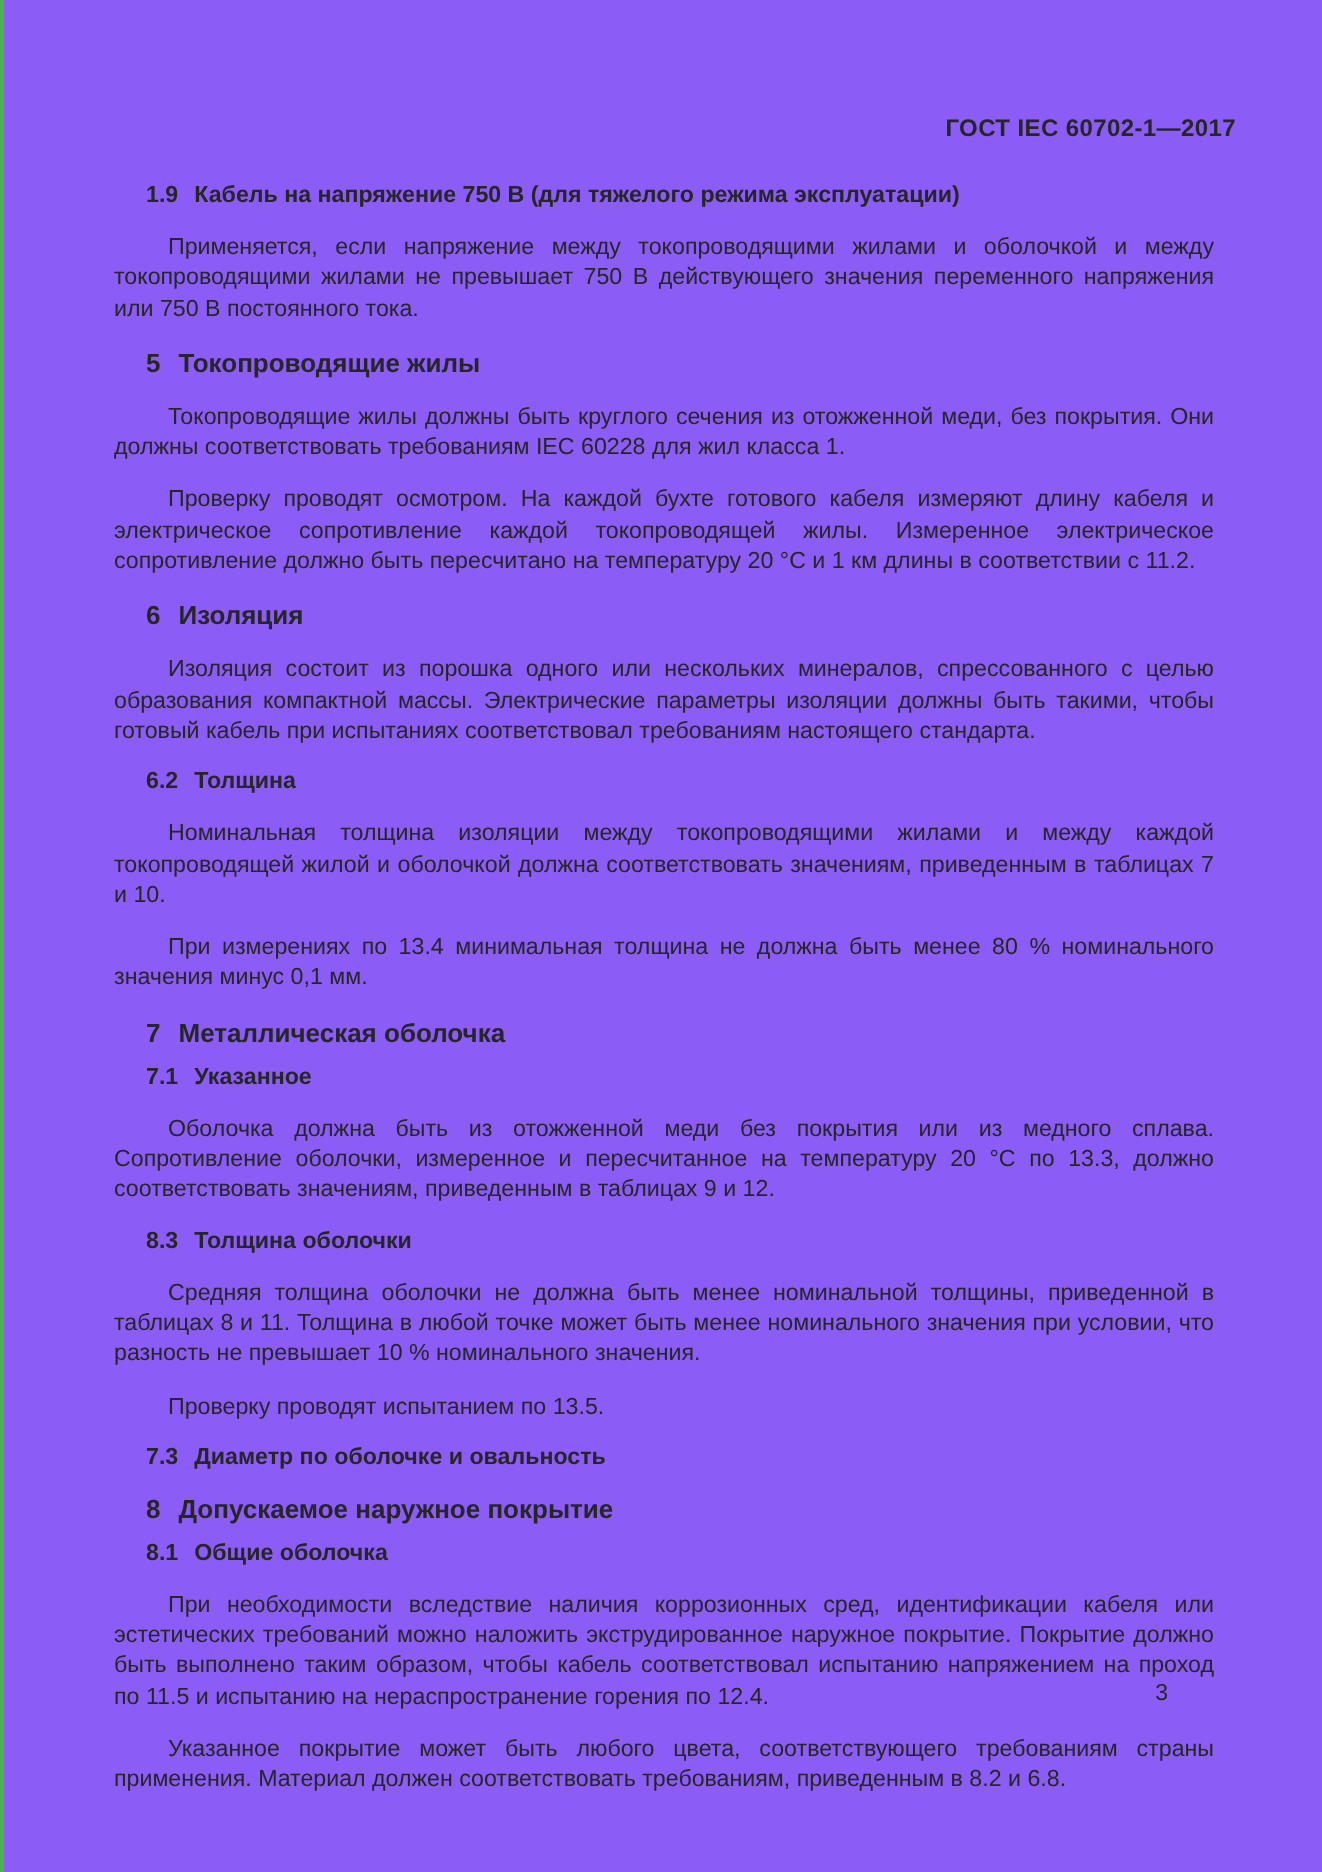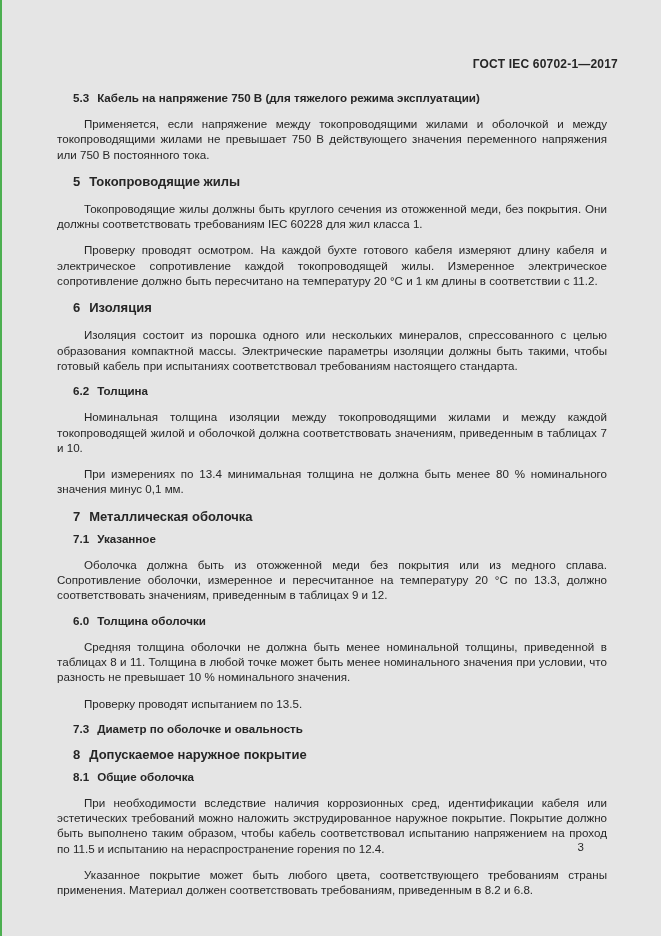--- a/index.html
+++ b/index.html
@@ -1,20 +1,20 @@
 <!DOCTYPE html>
 <html lang="ru"><head>
 <meta charset="utf-8">
 <style>
   html, body { margin: 0; padding: 0; background: #ffffff; }
   .page {
     position: relative;
     width: 661px;
     height: 936px;
-    background: #e5e5e5;
+    background: #8b5cf6;
     overflow: hidden;
     font-family: "Liberation Sans", sans-serif;
     color: #262626;
   }
   .edge-line {
     position: absolute;
     left: 0; top: 0;
     width: 2px; height: 100%;
     background: #4caf50;
   }
@@ -64,21 +64,21 @@
 </head>
 <body>
 
 <div class="page">
   <div class="edge-line"></div>
 
   <div class="content">
 
     <div class="doc-header">ГОСТ IEC 60702-1—2017</div>
 
-    <h3 class="h2 mt-lg"><span class="num">5.3</span><span>Кабель на напряжение 750 В (для тяжелого режима эксплуатации)</span></h3>
+    <h3 class="h2 mt-lg"><span class="num">1.9</span><span>Кабель на напряжение 750 В (для тяжелого режима эксплуатации)</span></h3>
 
     <p class="para">Применяется, если напряжение между токопроводящими жилами и оболочкой и между токопроводящими жилами не превышает 750 В действующего значения переменного напряжения или 750 В постоянного тока.</p>
 
     <h2 class="h1"><span class="num">5</span><span>Токопроводящие жилы</span></h2>
 
     <p class="para">Токопроводящие жилы должны быть круглого сечения из отожженной меди, без покрытия. Они должны соответствовать требованиям IEC 60228 для жил класса 1.</p>
     <p class="para">Проверку проводят осмотром. На каждой бухте готового кабеля измеряют длину кабеля и электрическое сопротивление каждой токопроводящей жилы. Измеренное электрическое сопротивление должно быть пересчитано на температуру 20 °С и 1 км длины в соответствии с 11.2.</p>
 
     <h2 class="h1"><span class="num">6</span><span>Изоляция</span></h2>
 
@@ -89,21 +89,21 @@
 
     <p class="para">Номинальная толщина изоляции между токопроводящими жилами и между каждой токопроводящей жилой и оболочкой должна соответствовать значениям, приведенным в таблицах 7 и 10.</p>
     <p class="para">При измерениях по 13.4 минимальная толщина не должна быть менее 80 % номинального значения минус 0,1 мм.</p>
 
     <h2 class="h1"><span class="num">7</span><span>Металлическая оболочка</span></h2>
 
     <h3 class="h2"><span class="num">7.1</span><span>Указанное</span></h3>
 
     <p class="para">Оболочка должна быть из отожженной меди без покрытия или из медного сплава. Сопротивление оболочки, измеренное и пересчитанное на температуру 20 °С по 13.3, должно соответствовать значениям, приведенным в таблицах 9 и 12.</p>
 
-    <h3 class="h2"><span class="num">6.0</span><span>Толщина оболочки</span></h3>
+    <h3 class="h2"><span class="num">8.3</span><span>Толщина оболочки</span></h3>
 
     <p class="para">Средняя толщина оболочки не должна быть менее номинальной толщины, приведенной в таблицах 8 и 11. Толщина в любой точке может быть менее номинального значения при условии, что разность не превышает 10 % номинального значения.</p>
     <p class="para">Проверку проводят испытанием по 13.5.</p>
 
     <h3 class="h2"><span class="num">7.3</span><span>Диаметр по оболочке и овальность</span></h3>
 
 
     <h2 class="h1"><span class="num">8</span><span>Допускаемое наружное покрытие</span></h2>
 
     <h3 class="h2"><span class="num">8.1</span><span>Общие оболочка</span></h3>

